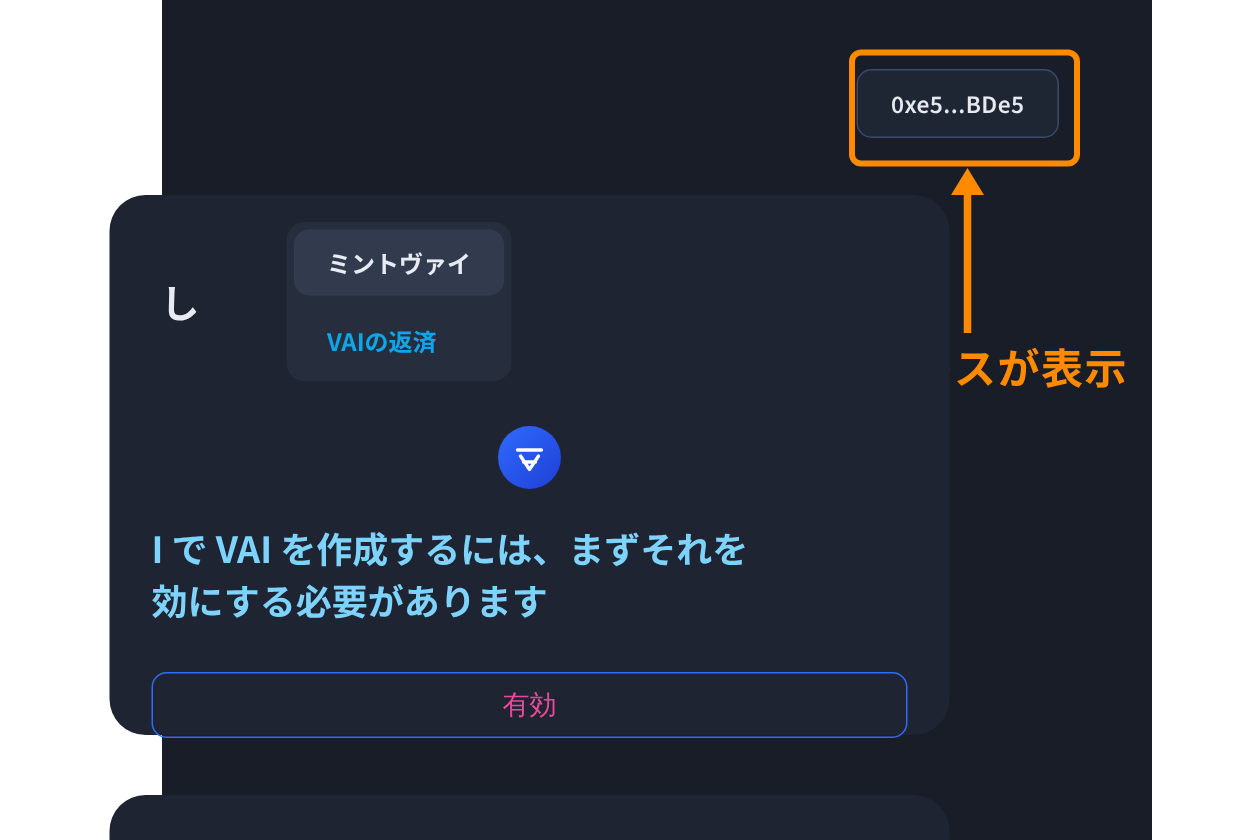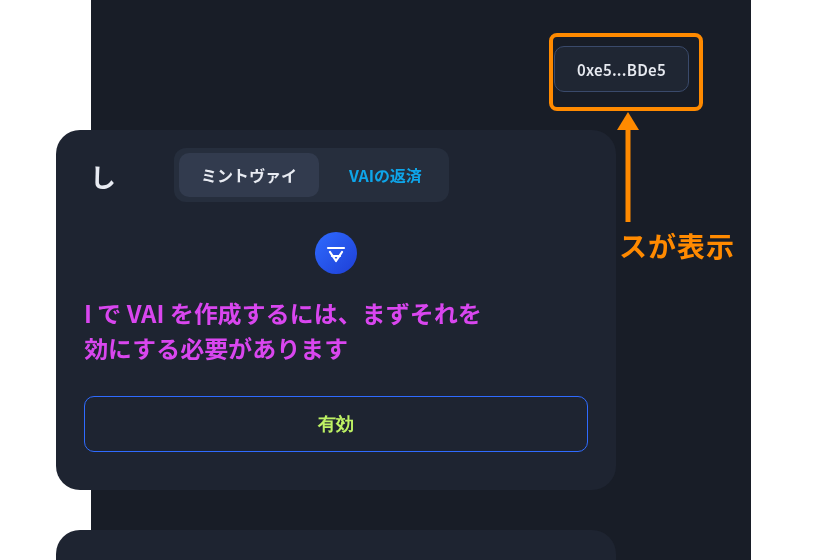--- a/index.html
+++ b/index.html
@@ -11,21 +11,21 @@
     font-family: -apple-system, BlinkMacSystemFont, "Segoe UI", "Hiragino Sans", "Noto Sans JP", sans-serif;
     overflow: hidden;
   }
   .stage {
     position: relative;
     width: 840px;
     height: 560px;
   }
   .app {
     position: absolute;
-    left: 91px;
+    left: 108px;
     top: 0;
     width: 660px;
     height: 560px;
     background: #181d27;
   }
   
   .wallet-pill {
     position: absolute;
     top: 46px;
     right: 62px;
@@ -94,20 +94,21 @@
     flex: 0 0 auto;
     margin-left: 6px;
     margin-right: 40px;
   }
   .tabs {
     display: flex;
     gap: 8px;
     background: #262e3d;
     border-radius: 12px;
     padding: 5px;
+    flex-direction: column;
   }
   .tab {
     padding: 10px 22px;
     border-radius: 10px;
     font-size: 16px;
     font-weight: 700;
     color: #0ea5e9;
     cursor: pointer;
     white-space: nowrap;
   }
@@ -124,36 +125,36 @@
     width: 42px;
     height: 42px;
     border-radius: 50%;
     background: linear-gradient(135deg, #2f6bff 0%, #1e3fd6 100%);
     display: flex;
     align-items: center;
     justify-content: center;
   }
   .msg {
     margin-top: 22px;
-    color: #d946ef;
+    color: #7dd3fc;
     font-size: 24px;
     font-weight: 700;
     line-height: 1.45;
     text-align: left;
     white-space: pre-line;
   }
   .enable-btn {
     margin-top: 30px;
     width: 100%;
-    height: 56px;
+    height: 44px;
     border: 1px solid #2f6bff;
     background: transparent;
-    color: #bef264;
+    color: #ec4899;
     font-size: 18px;
-    font-weight: 700;
+    font-weight: 400;
     border-radius: 10px;
     cursor: pointer;
   }
   
   .card2 {
     position: absolute;
     left: -35px;
     top: 530px;
     width: 560px;
     height: 100px;

